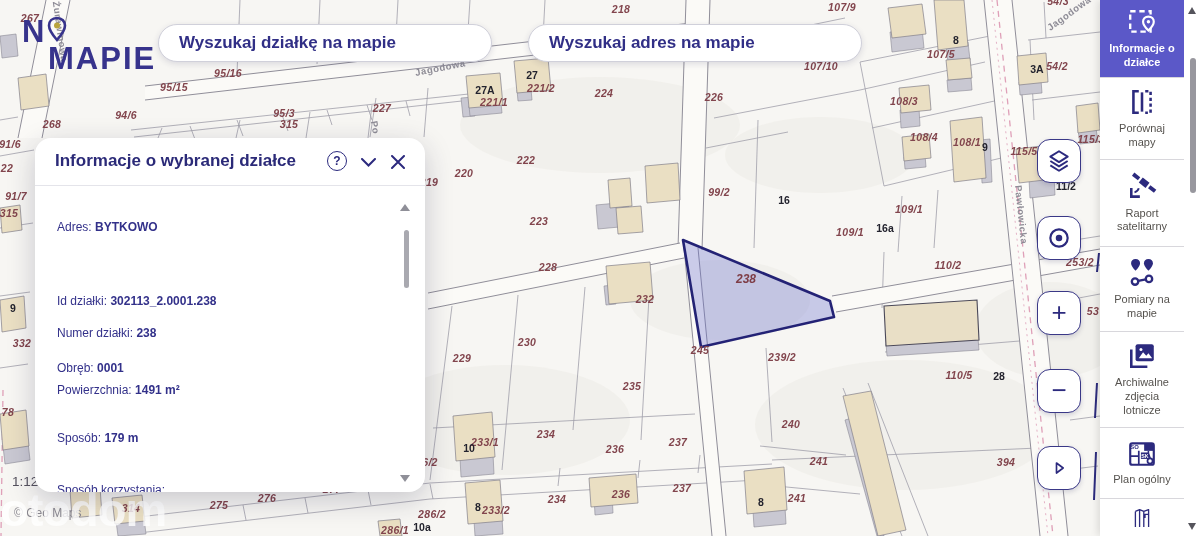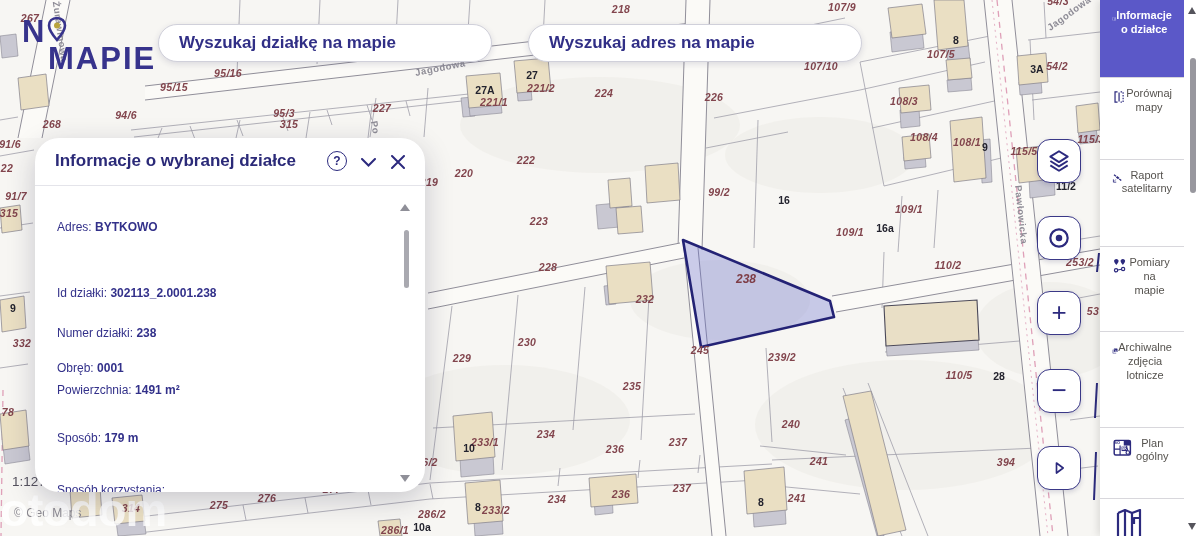--- a/index.html
+++ b/index.html
@@ -37,56 +37,56 @@
   
   .pill{position:absolute;top:24px;height:38px;background:#fff;border:1px solid #d0d0da;
     border-radius:19px;display:flex;align-items:center;padding-left:20px;
     font-size:17px;font-weight:600;color:#312f86;z-index:30;
     box-shadow:0 2px 6px rgba(40,40,90,.14);}
   .pill.p1{left:158px;width:334px;}
   .pill.p2{left:528px;width:334px;}
 
   
   .panel{position:absolute;left:35px;top:138px;width:390px;height:354px;background:#fff;
-    border-radius:24px;box-shadow:0 8px 28px rgba(30,30,70,.22);z-index:40;overflow:hidden;}
+    border-radius:16px;box-shadow:0 8px 28px rgba(30,30,70,.22);z-index:40;overflow:hidden;}
   .p-head{position:absolute;left:0;top:0;width:100%;height:47px;}
   .p-title{position:absolute;left:20px;top:13px;font-size:17px;font-weight:700;color:#2b2a78;}
   .p-ico{position:absolute;top:13px;width:22px;height:22px;display:flex;align-items:center;
     justify-content:center;color:var(--navy);cursor:pointer;}
   .help{right:78px;border:1.8px solid var(--navy);border-radius:50%;width:20px;height:20px;
     font-size:12px;font-weight:700;}
   .chev{right:46px;}
   .close{right:16px;}
   .p-div{position:absolute;left:0;top:47px;width:100%;height:1px;background:#e4e4ea;}
   .p-body{position:absolute;left:0;top:48px;width:100%;height:306px;}
   .row{position:absolute;left:22px;font-size:12px;color:var(--panel-text);white-space:nowrap;}
   .row .lbl{font-weight:500;}
   .row .val{font-weight:700;}
   .sub{position:absolute;left:22px;top:56px;width:330px;font-size:12.5px;line-height:1.3;
     color:var(--sub);font-weight:500;}
   .r-adr{top:34px;}
-  .r-0{top:100px;text-align:right;}.r-1{top:140px;}.r-2{top:175px;}.r-3{top:197px;}.r-4{top:245px;}.r-5{top:297px;}
+  .r-0{top:108px;text-align:right;}.r-1{top:140px;}.r-2{top:175px;}.r-3{top:197px;}.r-4{top:245px;}.r-5{top:297px;}
   .p-scroll-up{position:absolute;right:15px;top:18px;width:0;height:0;cursor:pointer;
     border-left:5px solid transparent;border-right:5px solid transparent;border-bottom:7px solid #8f8f98;}
   .p-thumb{position:absolute;right:16px;top:44px;width:5px;height:58px;background:#a9a9b0;border-radius:3px;cursor:pointer;}
   .p-scroll-dn{position:absolute;right:15px;bottom:10px;width:0;height:0;cursor:pointer;
     border-left:5px solid transparent;border-right:5px solid transparent;border-top:7px solid #8f8f98;}
 
   
   .mc{position:absolute;left:1037px;width:44px;height:44px;background:#fff;border:1.6px solid #3a3887;
     border-radius:13px;display:flex;align-items:center;justify-content:center;cursor:pointer;
     box-shadow:0 2px 5px rgba(40,40,90,.18);z-index:25;color:var(--navy);}
   .mc span{font-size:26px;font-weight:500;line-height:1;margin-top:-2px;}
 
   
   .sidebar{position:absolute;right:0;top:0;width:100px;height:536px;background:#fff;z-index:50;
     box-shadow:-2px 0 8px rgba(0,0,0,.12);display:flex;}
   .tiles{width:84px;display:flex;flex-direction:column;}
-  .tile{display:flex;align-items:flex-start;justify-content:center;
-    cursor:pointer;padding:4px 12px;border-top:1px solid #d8d7dc;}
+  .tile{display:flex;flex-direction:column;align-items:center;justify-content:center;
+    cursor:pointer;padding:4px 6px;border-top:1px solid #d8d7dc;}
   .tile:first-child{border-top:none;}
   .tile .tlabel{font-size:11px;line-height:1.25;color:#55524e;text-align:center;margin-top:5px;font-weight:500;}
   .tile.active{background:var(--accent);}
   .tile.active .tlabel{color:#fff;font-weight:600;}
   .gutter{width:16px;position:relative;}
   .sb-up{position:absolute;right:4px;top:7px;width:0;height:0;cursor:pointer;
     border-left:4.5px solid transparent;border-right:4.5px solid transparent;border-bottom:7px solid #55545c;}
   .sb-thumb{position:absolute;right:4px;top:58px;width:6px;height:135px;background:#98979e;border-radius:3px;cursor:pointer;}
   .sb-dn{position:absolute;right:4px;bottom:6px;width:0;height:0;cursor:pointer;
     border-left:4.5px solid transparent;border-right:4.5px solid transparent;border-top:7px solid #55545c;}

